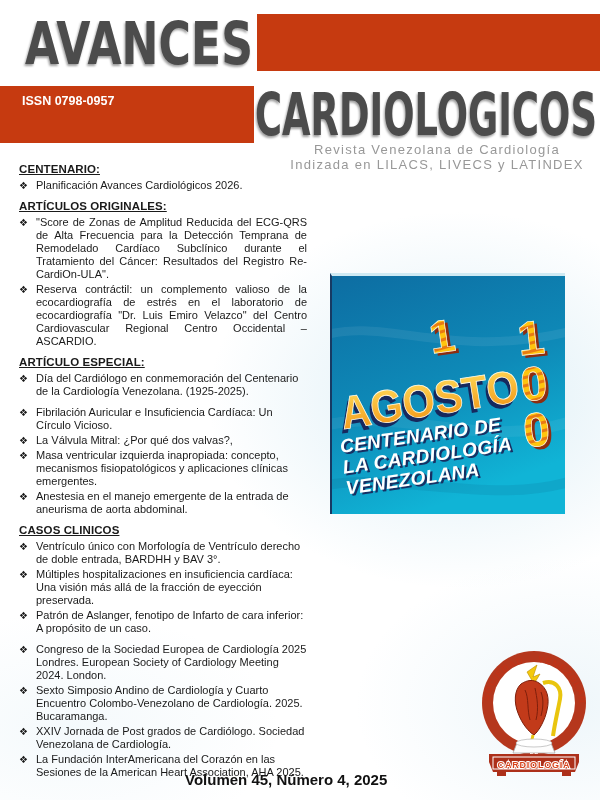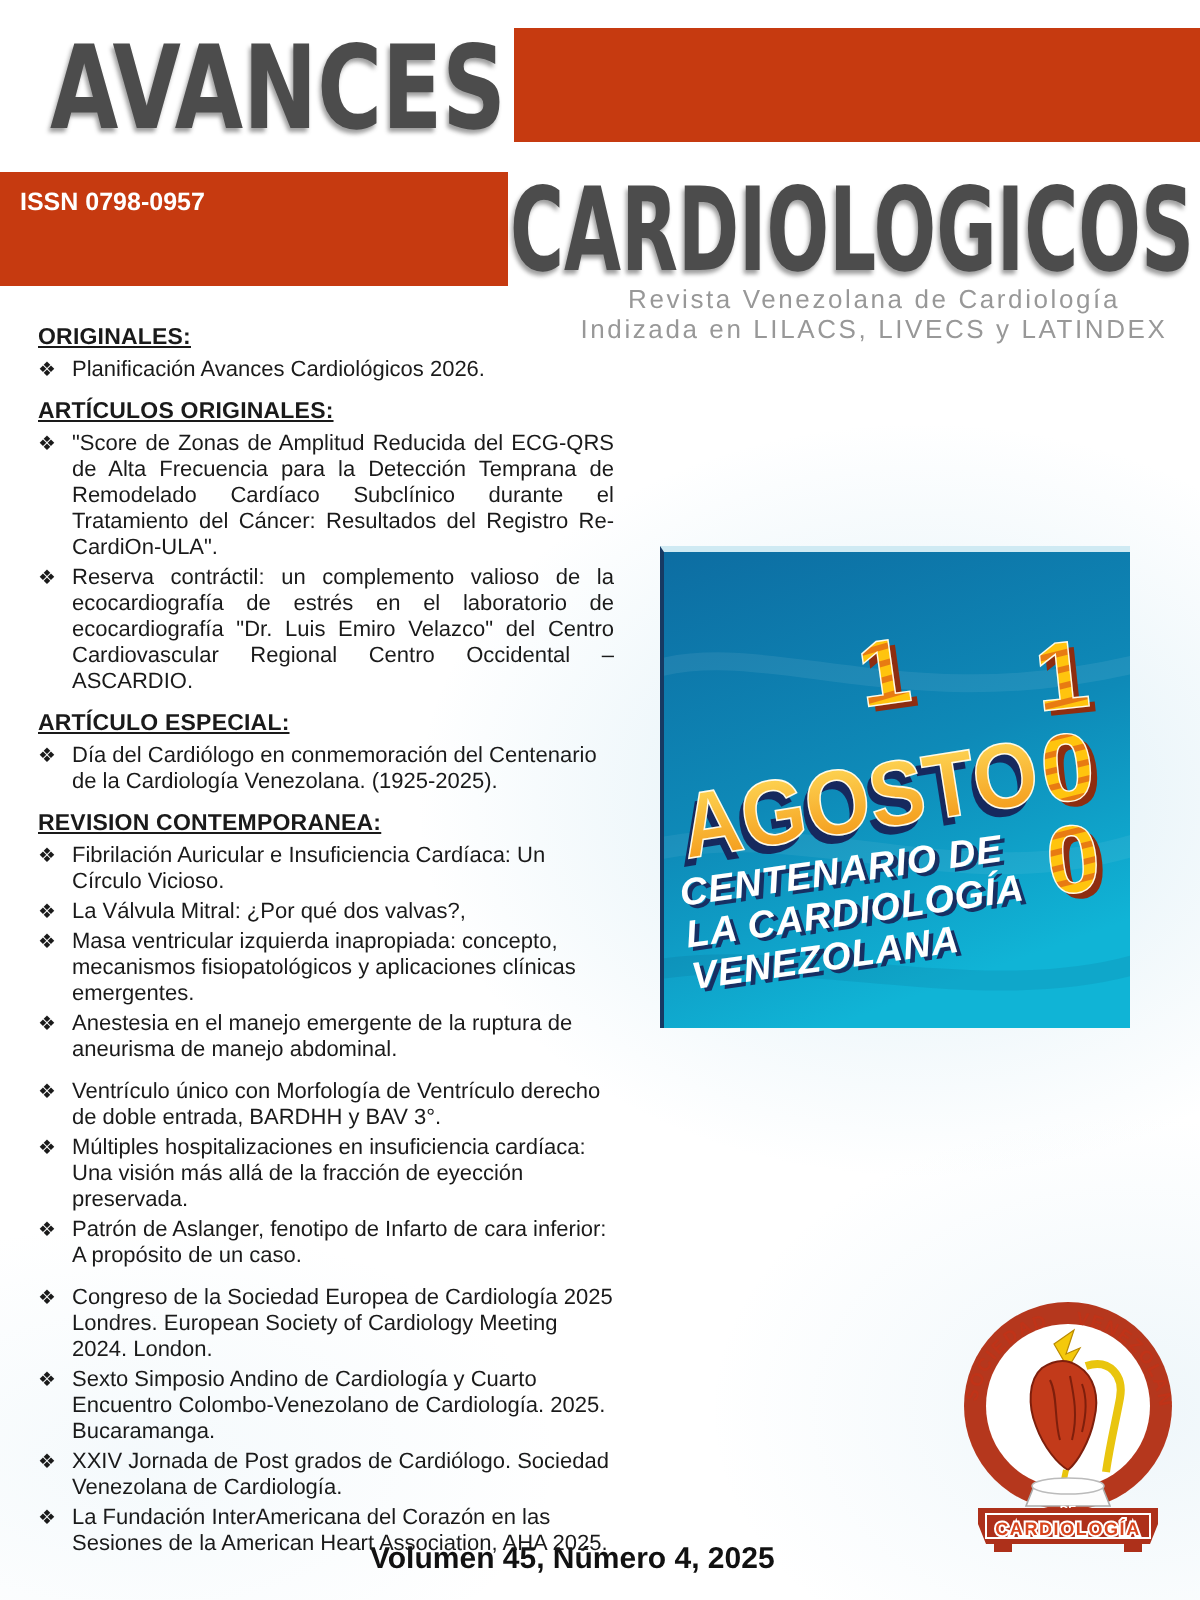--- a/index.html
+++ b/index.html
@@ -7,21 +7,21 @@
        font-family:"Liberation Sans",sans-serif;color:#1a1a1a;}
   .tint{position:absolute;inset:0;pointer-events:none;z-index:0;background:
     radial-gradient(ellipse 360px 270px at 460px 400px, rgba(120,190,220,.25), rgba(120,190,220,0) 70%),
     radial-gradient(ellipse 300px 210px at 565px 705px, rgba(150,200,225,.16), rgba(150,200,225,0) 70%),
     radial-gradient(ellipse 300px 170px at 70px 730px, rgba(150,200,225,.10), rgba(150,200,225,0) 70%);}
   .abs{position:absolute;}
   
   .redbar{background:#c63a10;position:absolute;}
   #bar-top-right{left:257px;top:14px;width:343px;height:57px;}
   #bar-left{left:0;top:86px;width:254px;height:57px;}
-  #issn-block{left:10px;top:93px;color:#ffffff;font-weight:bold;font-size:12.5px;line-height:17px;z-index:2;}
+  #issn-block{left:22px;top:93px;color:#ffffff;font-weight:bold;font-size:12.5px;line-height:17px;z-index:2;}
   #avances-svg{left:24px;top:10px;filter:drop-shadow(-1px 2px 1px rgba(40,40,40,.45));}
   #cardio-svg{left:253px;top:79px;filter:drop-shadow(-1px 2px 1px rgba(40,40,40,.45));}
   #avances-svg text,#cardio-svg text{font-family:"DejaVu Sans",sans-serif;font-weight:bold;fill:#4c4c4c;}
   #subtitle{left:280px;top:143px;width:314px;text-align:center;color:#989898;
             font-size:13px;line-height:14.5px;letter-spacing:1.3px;white-space:nowrap;}
   
   #toc{left:19px;top:163px;width:288px;z-index:1;font-size:11px;line-height:13px;}
   .sec{margin-bottom:8px;}
   .sec-h{font-weight:bold;text-decoration:underline;font-size:11.5px;margin-bottom:3px;letter-spacing:.1px;}
   .item{position:relative;padding-left:17px;margin-bottom:2px;}
@@ -55,21 +55,21 @@
   <text x="2" y="56" font-size="58" textLength="342" lengthAdjust="spacingAndGlyphs">CARDIOLOGICOS</text>
 </svg>
 <div id="subtitle" class="abs">
   <div>Revista Venezolana de Cardiología</div>
   <div>Indizada en LILACS, LIVECS y LATINDEX</div>
 </div>
 
 <div id="toc" class="abs">
 
   <div class="sec">
-    <div class="sec-h">ORIGINALES:</div>
+    <div class="sec-h">CENTENARIO:</div>
     <div class="item">
       <span class="blt">❖</span>
       <span class="itx">Planificación Avances Cardiológicos 2026.</span>
     </div>
   </div>
 
   <div class="sec sec-just">
     <div class="sec-h">ARTÍCULOS ORIGINALES:</div>
     <div class="item">
       <span class="blt">❖</span>
@@ -83,40 +83,40 @@
 
   <div class="sec">
     <div class="sec-h">ARTÍCULO ESPECIAL:</div>
     <div class="item">
       <span class="blt">❖</span>
       <span class="itx">Día del Cardiólogo en conmemoración del Centenario de la Cardiología Venezolana.   (1925-2025).</span>
     </div>
   </div>
 
   <div class="sec">
-    <div class="sec-h">REVISION CONTEMPORANEA:</div>
     <div class="item">
       <span class="blt">❖</span>
       <span class="itx">Fibrilación Auricular e Insuficiencia Cardíaca: Un Círculo Vicioso.</span>
     </div>
     <div class="item">
       <span class="blt">❖</span>
       <span class="itx">La Válvula Mitral: ¿Por qué dos valvas?,</span>
     </div>
     <div class="item">
       <span class="blt">❖</span>
       <span class="itx">Masa ventricular izquierda inapropiada: concepto, mecanismos fisiopatológicos y aplicaciones clínicas emergentes.</span>
     </div>
     <div class="item">
       <span class="blt">❖</span>
-      <span class="itx">Anestesia en el manejo emergente de la ruptura de aneurisma de manejo abdominal.</span>
-    </div>
-  </div>
-
-  <div class="sec">
+      <span class="itx">Anestesia en el manejo emergente de la entrada de aneurisma de aorta abdominal.</span>
+    </div>
+  </div>
+
+  <div class="sec">
+    <div class="sec-h">CASOS CLINICOS</div>
     <div class="item">
       <span class="blt">❖</span>
       <span class="itx">Ventrículo único con Morfología de Ventrículo derecho de doble entrada, BARDHH y BAV 3°.</span>
     </div>
     <div class="item">
       <span class="blt">❖</span>
       <span class="itx">Múltiples hospitalizaciones en insuficiencia cardíaca: Una visión más allá de la fracción de eyección preservada.</span>
     </div>
     <div class="item">
       <span class="blt">❖</span>

